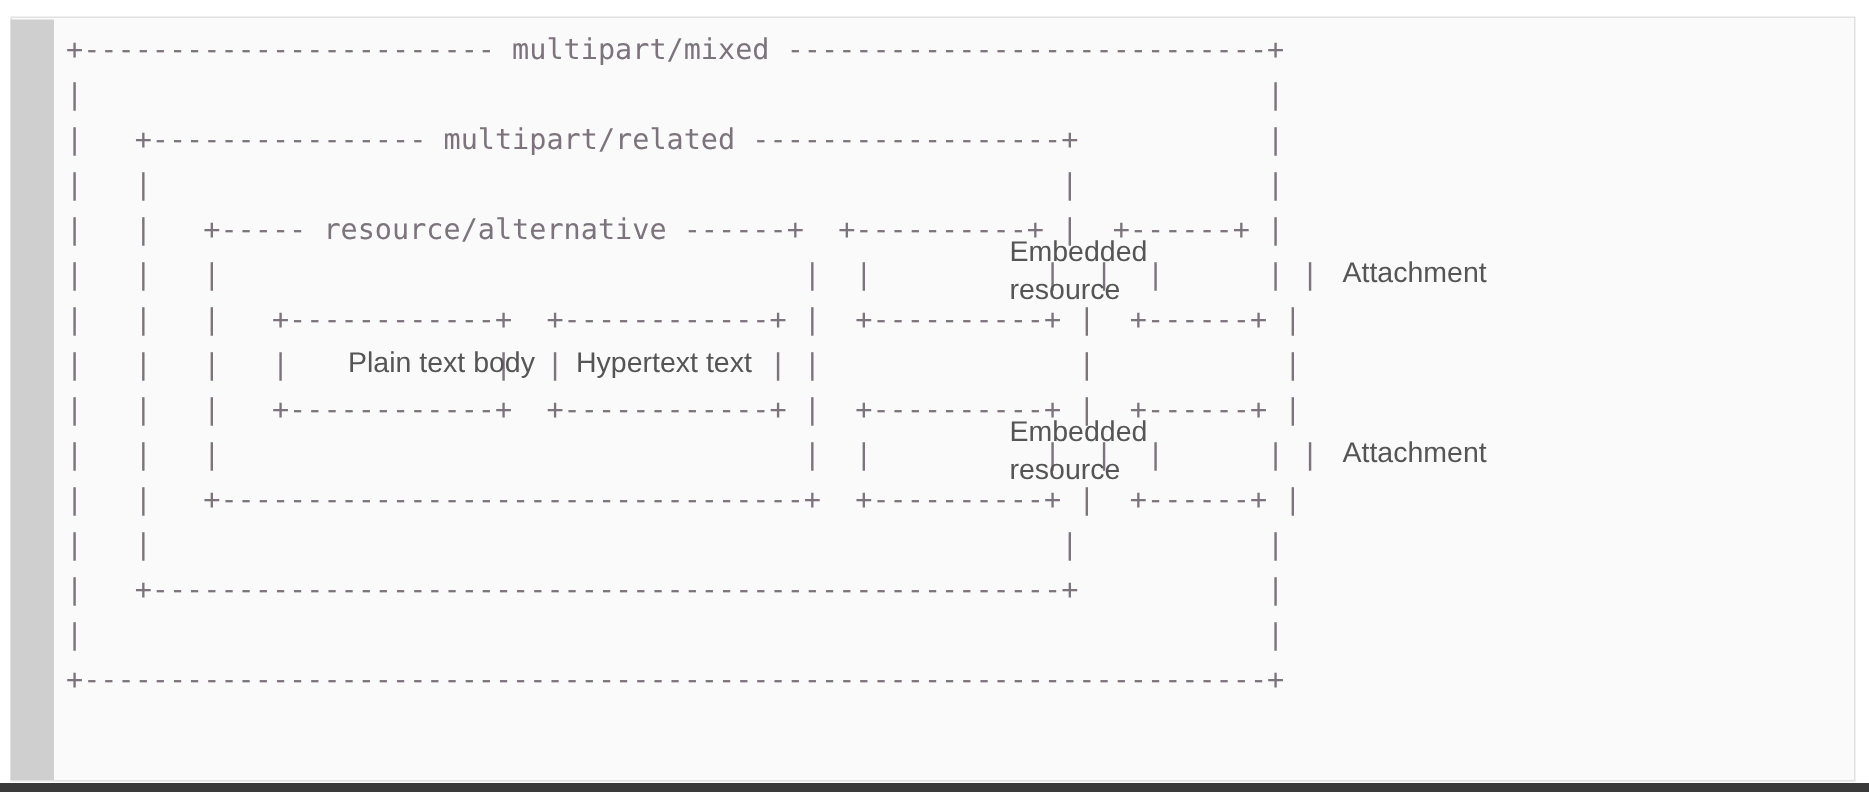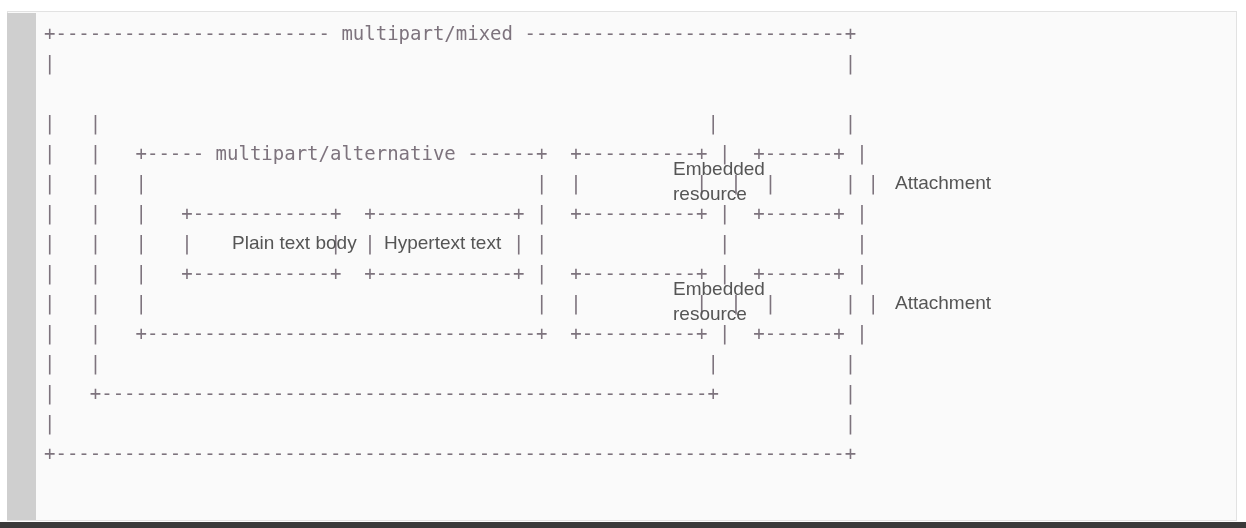--- a/index.html
+++ b/index.html
@@ -101,22 +101,23 @@
 
 <div id="stage">
 
   <div id="card"></div>
   <div id="quote-rail"></div>
 
   <div id="art">
 
     <div class="row mono" style="top:0px;">+------------------------ multipart/mixed ----------------------------+</div>
     <div class="row mono" style="top:30px;">|                                                                     |</div>
+    <div class="row mono" style="top:60px;">|   +---------------- multipart/related ------------------+           |</div>
     <div class="row mono" style="top:90px;">|   |                                                     |           |</div>
-    <div class="row mono" style="top:120px;">|   |   +----- multipart/alternative ------+  +----------+ |  +------+ |</div>
+    <div class="row mono" style="top:120px;">|   |   +----- resource/alternative ------+  +----------+ |  +------+ |</div>
     <div class="row mono" style="top:150px;">|   |   |                                  |  |          |  |  |      | |</div>
     <div class="row mono" style="top:180px;">|   |   |   +------------+  +------------+ |  +----------+ |  +------+ |</div>
     <div class="row mono" style="top:210px;">|   |   |   |            |  |            | |               |           |</div>
     <div class="row mono" style="top:240px;">|   |   |   +------------+  +------------+ |  +----------+ |  +------+ |</div>
     <div class="row mono" style="top:270px;">|   |   |                                  |  |          |  |  |      | |</div>
     <div class="row mono" style="top:300px;">|   |   +----------------------------------+  +----------+ |  +------+ |</div>
     <div class="row mono" style="top:330px;">|   |                                                     |           |</div>
     <div class="row mono" style="top:360px;">|   +-----------------------------------------------------+           |</div>
     <div class="row mono" style="top:390px;">|                                                                     |</div>
     <div class="row mono" style="top:420px;">+---------------------------------------------------------------------+</div>

